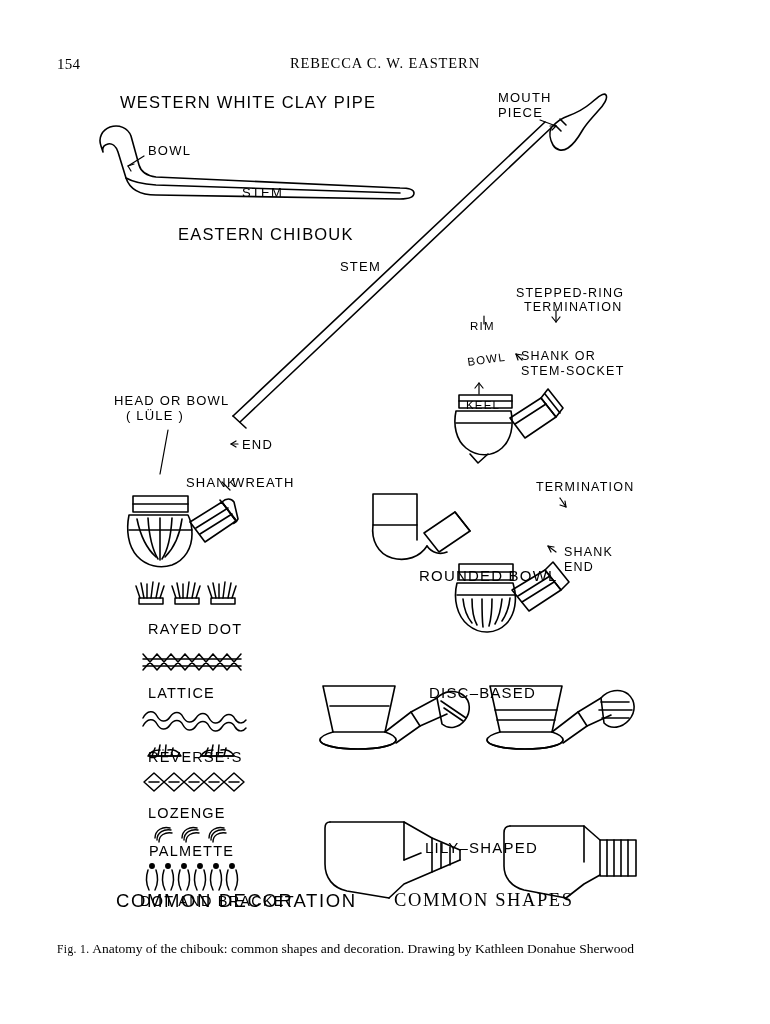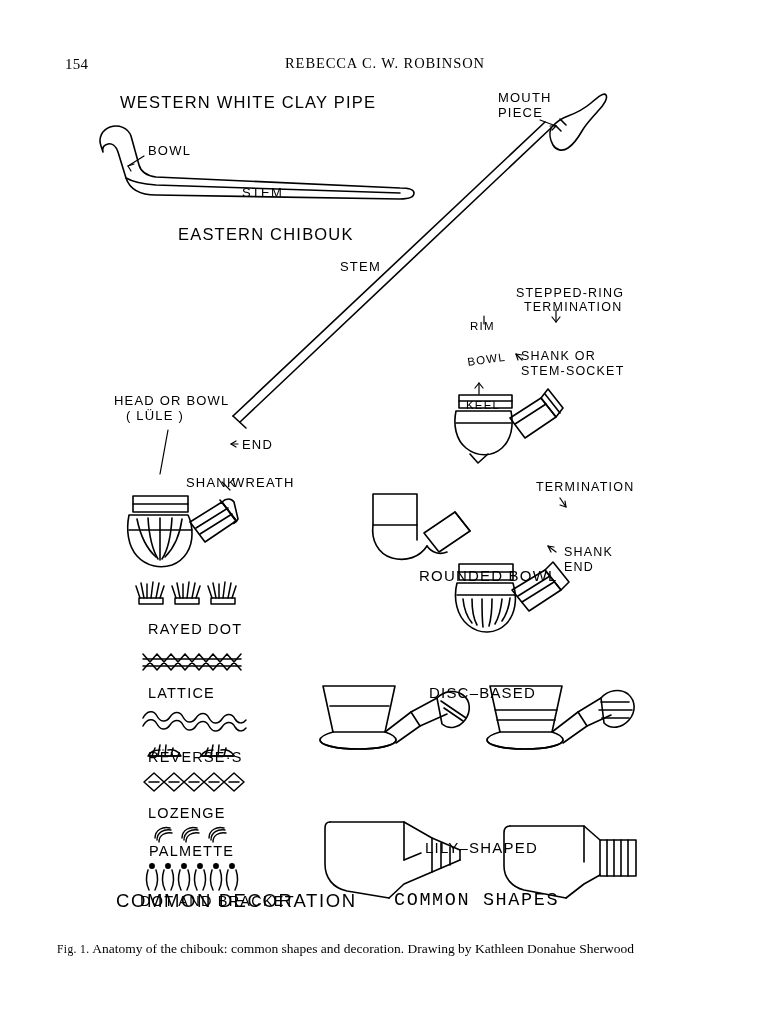--- a/index.html
+++ b/index.html
@@ -21,21 +21,20 @@
     height: 1024px;
   }
   
   .folio {
     position: absolute;
     left: 57px;
     top: 56px;
     font-family: "Liberation Serif", serif;
     font-size: 15px;
     letter-spacing: .3px;
-    margin-left: 8px;
   }
   .runhead {
     position: absolute;
     left: 0;
     top: 55px;
     width: 770px;
     text-align: center;
     font-family: "Liberation Serif", serif;
     font-size: 14.5px;
     letter-spacing: .9px;
@@ -72,21 +71,21 @@
     fill: #000;
     letter-spacing: 1.2px;
   }
 </style>
 </head>
 <body>
 
 <div class="page">
 
   <div class="folio">154</div>
-  <div class="runhead">REBECCA C. W. ROBINSON</div>
+  <div class="runhead">REBECCA C. W. EASTERN</div>
 
   <div class="figure">
     <svg width="770" height="845" viewBox="0 0 770 845" xmlns="http://www.w3.org/2000/svg">
       <g fill="none" stroke="#000" stroke-width="1.6" stroke-linecap="round" stroke-linejoin="round">
 
         <path d="M101,68 C98,60 102,52 110,49 C119,46 128,50 131,58
                  L139,87 C141,94 148,98 156,99
                  L400,110 C409,110 414,112 414,115
                  C414,119 409,121 400,121
                  L156,117 C140,117 130,112 126,100
@@ -373,20 +372,20 @@
 
         <text class="hl" x="112" y="748" font-size="0"></text>
       </g>
 
       <g>
         <text class="hl" x="116" y="829" font-size="0"></text>
       </g>
     </svg>
 
     <div style="position:absolute; left:116px; top:812px; font-family:'Liberation Sans',sans-serif; font-size:18.5px; letter-spacing:1.6px;text-align:right;">COMMON DECORATION</div>
-    <div style="position:absolute; left:394px; top:812px; font-family:Liberation Mono, monospace; font-size:18.5px; letter-spacing:1.6px;">COMMON  SHAPES</div>
+    <div style="position:absolute; left:394px; top:812px; font-family:Liberation Serif, serif; font-size:18.5px; letter-spacing:1.6px;">COMMON  SHAPES</div>
   </div>
 
   <div class="caption">
     <span class="smallcaps">Fig. 1.</span><span> Anatomy of the chibouk: common shapes and decoration. Drawing by Kathleen Donahue Sherwood</span>
   </div>
 
 </div>
 
 </body></html>

